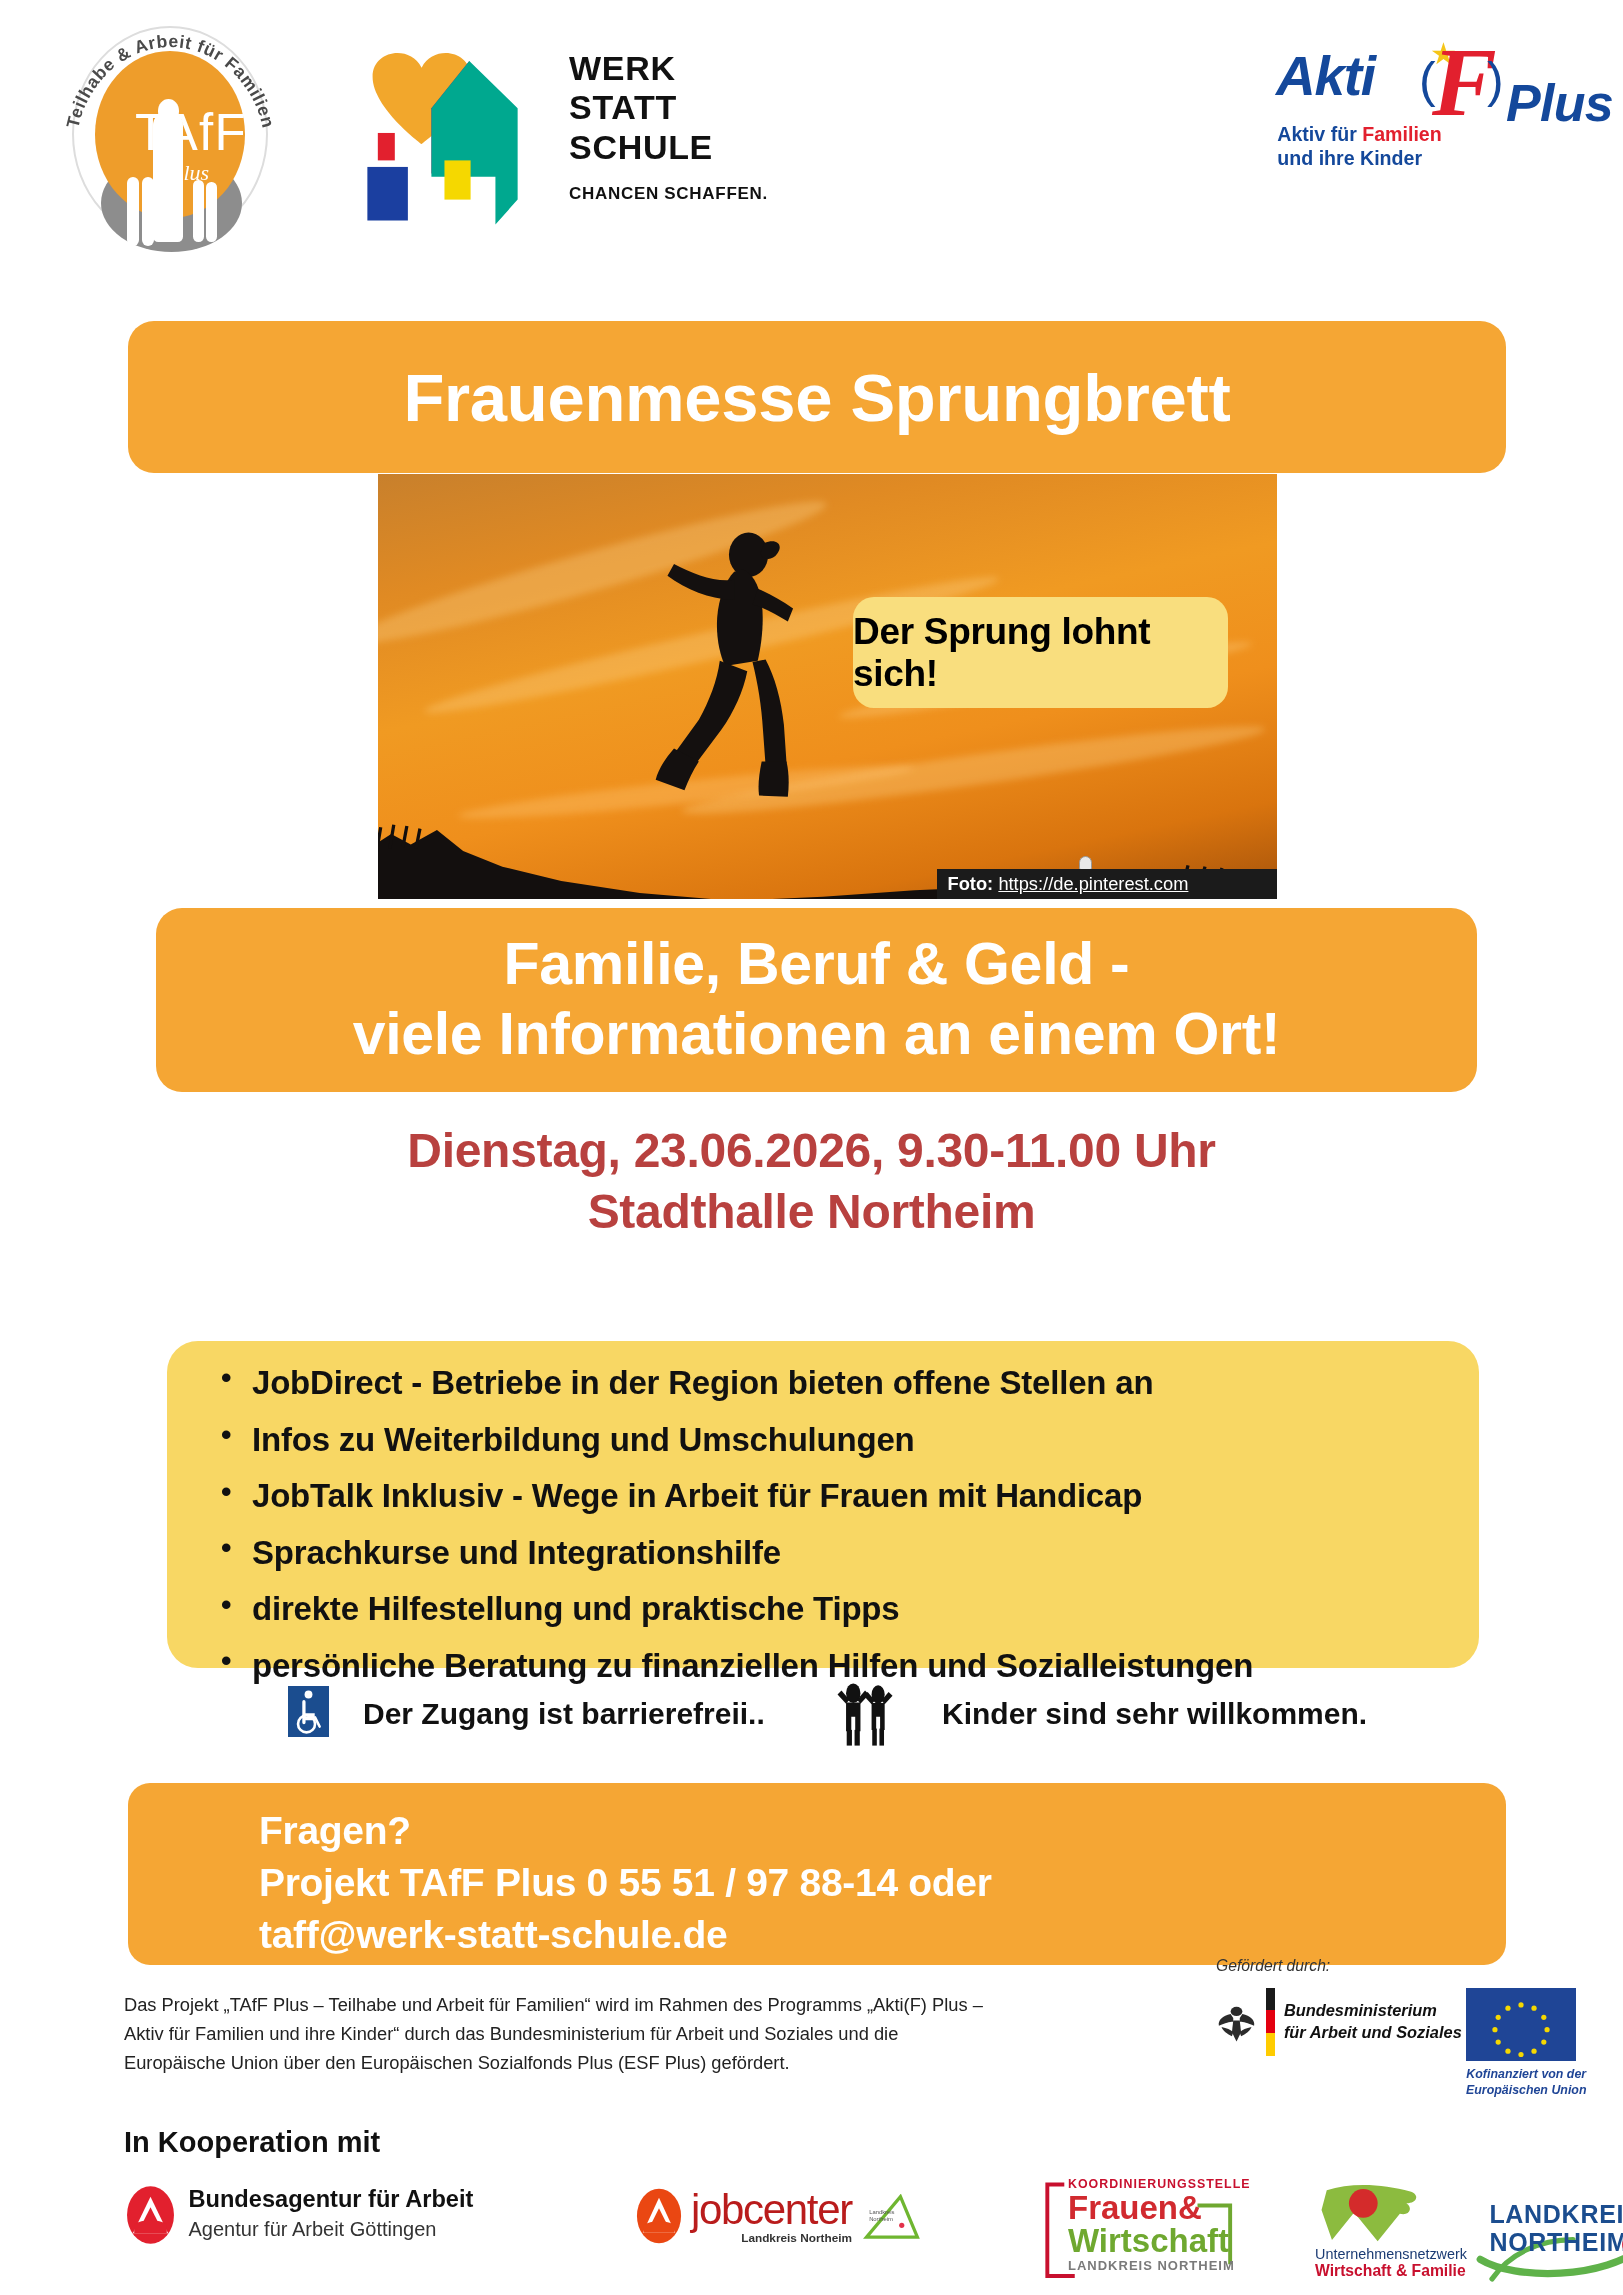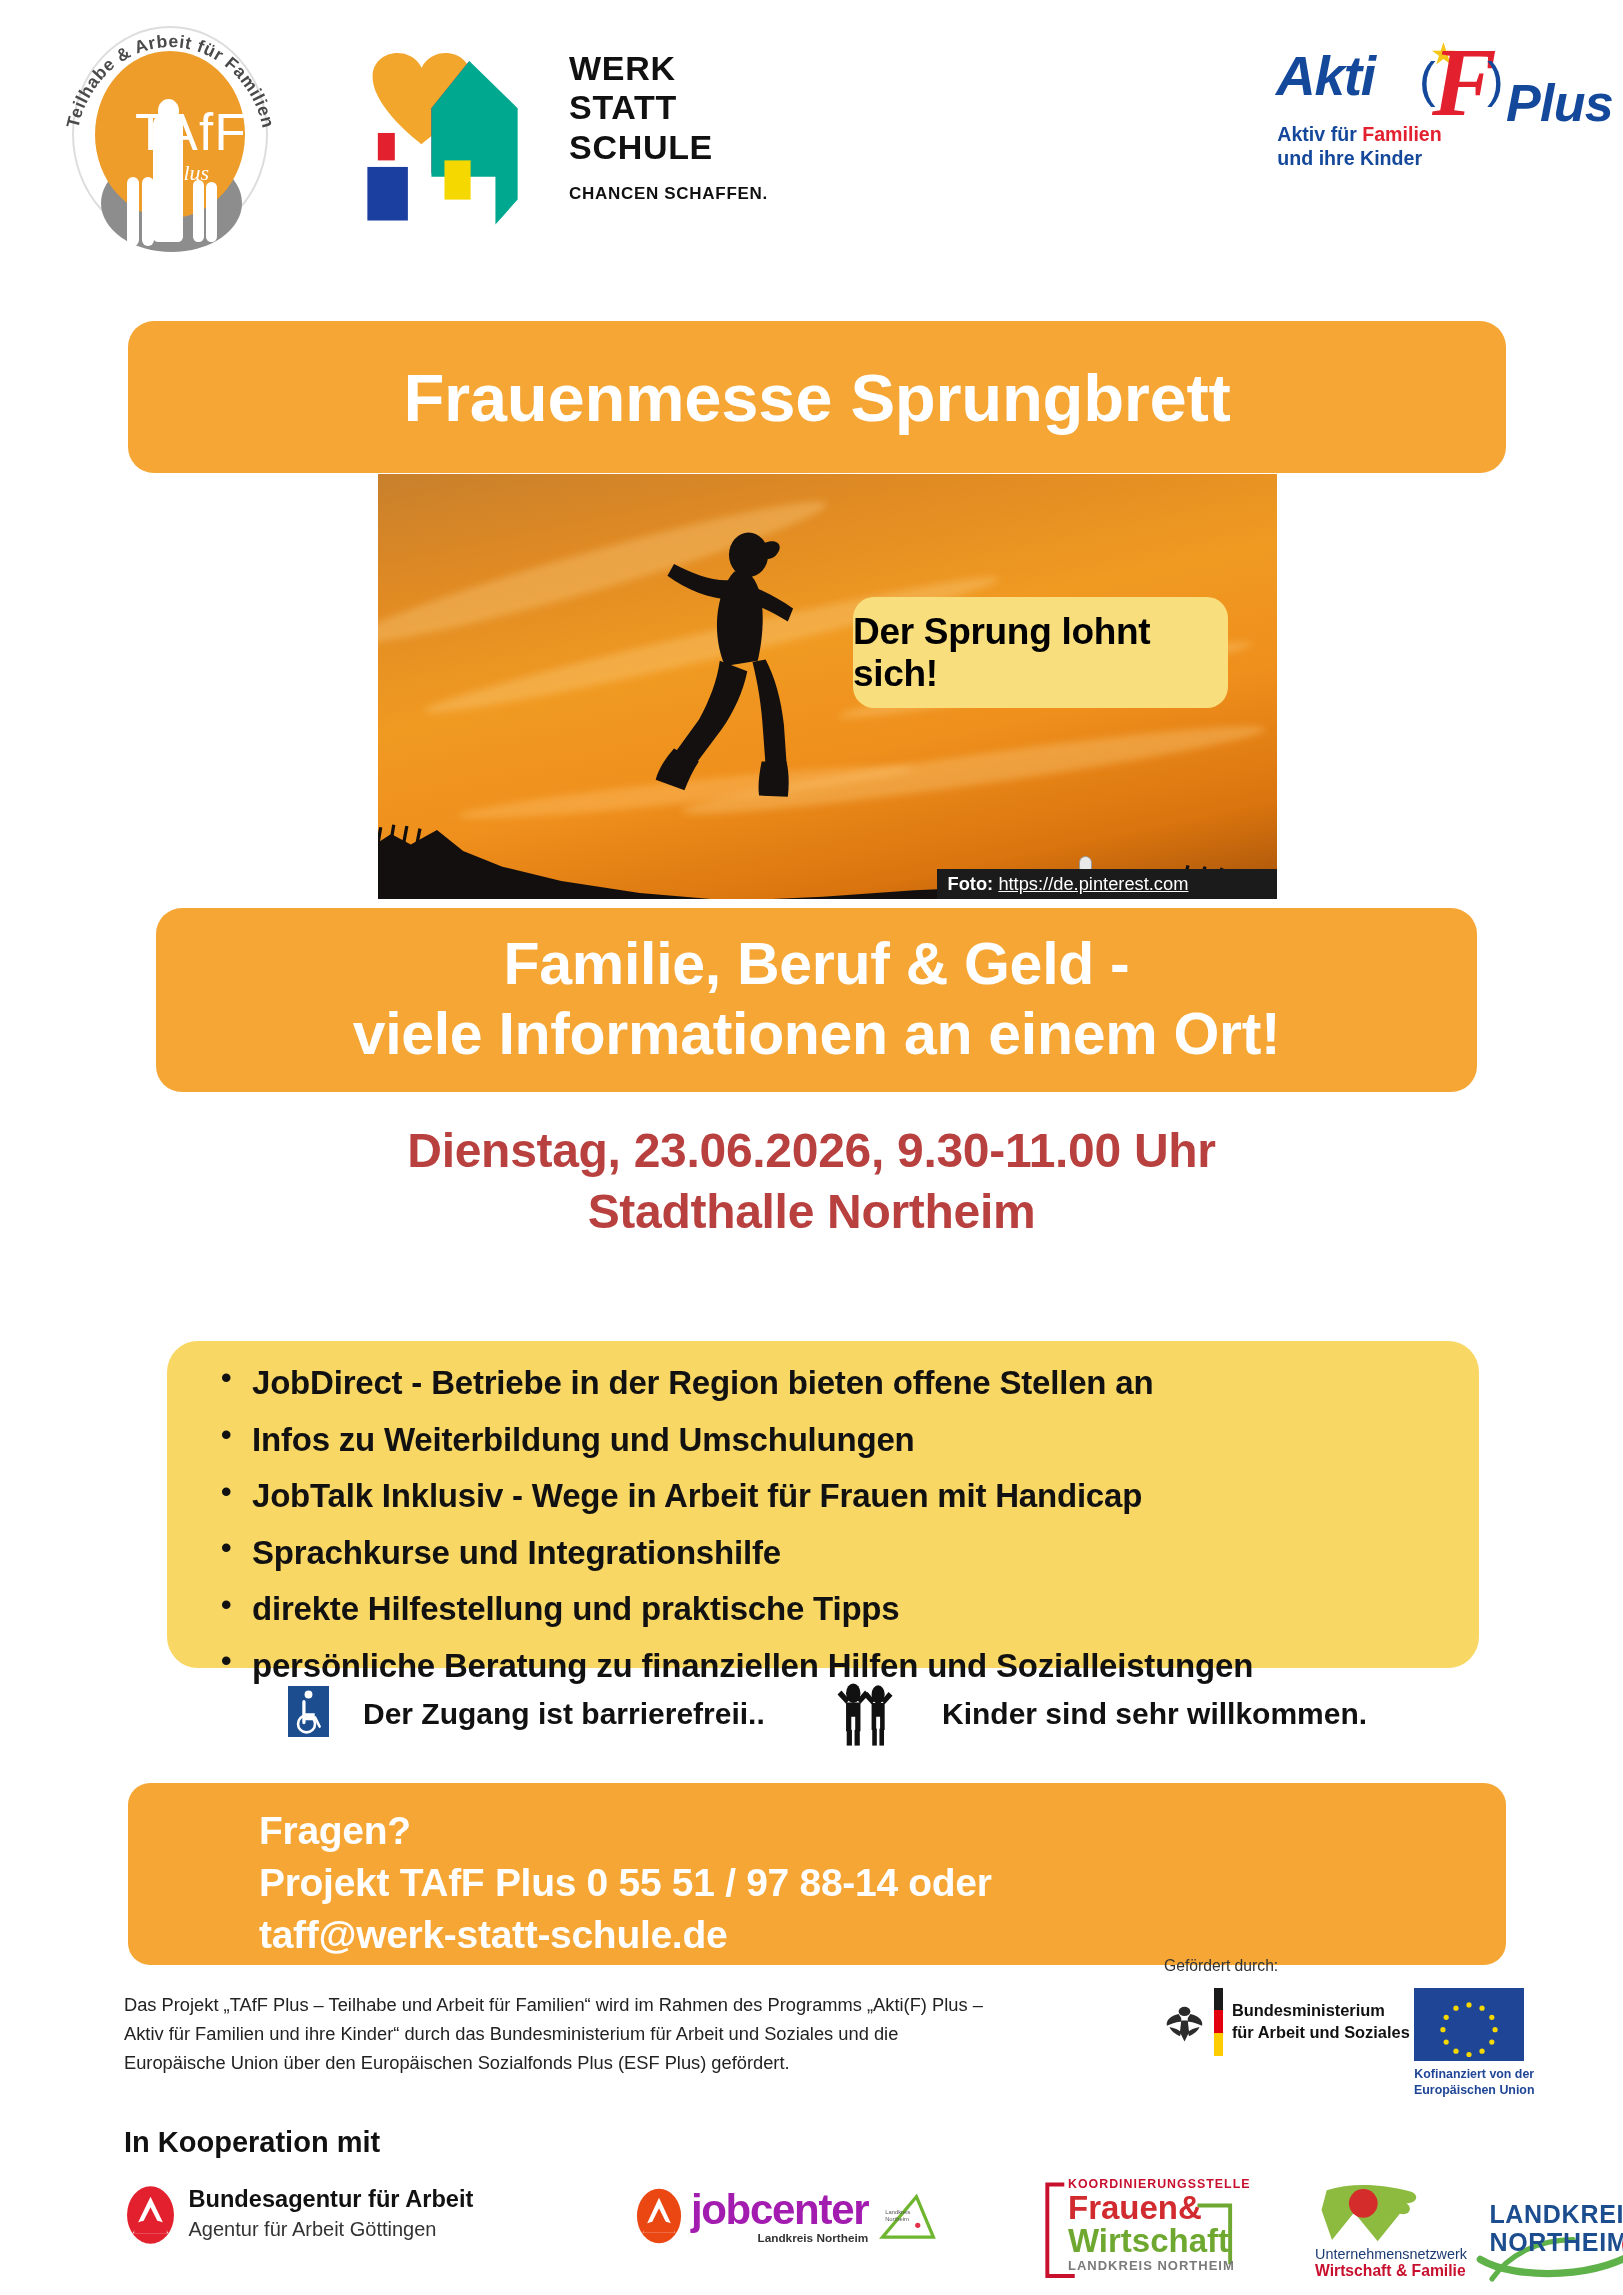--- a/index.html
+++ b/index.html
@@ -147,21 +147,21 @@
     background:#F5A634; border-radius:22px; color:#fff;
     padding:22px 0 0 131px;
   }
   .contact div { font-size:39px; font-weight:700; line-height:1.33; letter-spacing:-0.3px; }
 
   
   .funding-text {
     position:absolute; left:124px; top:1991px; width:877px;
     font-size:18.3px; line-height:1.58; color:#222; font-weight:400;
   }
-  .funding-logos { position:absolute; left:1164px; top:1957px; width:393px; height:118px; }
+  .funding-logos { position:absolute; left:1216px; top:1957px; width:393px; height:118px;font-style:italic; }
   .gef-label { font-size:15.7px; color:#333; margin-bottom:9.2px; }
   .bmas { position:absolute; left:0; top:31px; display:flex; align-items:center; gap:9.2px; }
   .eagle { width:41px; height:43px; }
   .flagbar { width:8.5px; height:68px;
      background:linear-gradient(180deg,#1a1a1a 0 33%,#E3000F 33% 66%,#FFCC00 66% 100%); }
   .bmas-txt { font-size:16.4px; font-weight:700; color:#111; line-height:1.34; }
   .eu { position:absolute; left:250px; top:31px; text-align:center; }
   .euflag { width:110px; height:73px; background:#1F4596; position:relative; }
   .eu-cap { font-size:12.4px; color:#1F4596; font-weight:700; line-height:1.3; margin-top:5.2px; }
 
@@ -169,21 +169,21 @@
   .koop-title { position:absolute; left:124px; top:2126px; font-size:29px; font-weight:700; color:#111; }
   .koop-row { position:absolute; left:118px; top:2178px; width:1452px; height:111px; }
 
   .ba { position:absolute; left:6.5px; top:6.5px; display:flex; align-items:center; gap:13px; }
   .ba-mark { width:51px; height:60px; }
   .ba-l1 { font-size:23.6px; font-weight:700; color:#111; line-height:1.1; }
   .ba-l2 { font-size:20px; color:#333; line-height:1.25; margin-top:3.9px; }
 
   .jc { position:absolute; left:517px; top:9.2px; display:flex; align-items:flex-end; gap:7.9px; }
   .jc-mark { width:48px; height:58px; }
-  .jc-word { font-size:42px; font-weight:700; color:#a21caf; letter-spacing:-1.3px; line-height:0.9; }
+  .jc-word { font-size:42px; font-weight:400; color:#b91c1c; letter-spacing:-1.3px; line-height:0.9; }
   .jc-sub { font-size:11.8px; font-weight:700; color:#333; text-align:right; margin-top:2.6px; }
   .jc-tri { width:60px; height:51px; }
 
   .fw { position:absolute; left:916px; top:0px; width:216px; height:111px; }
   .fw-top { font-size:12.4px; font-weight:700; color:#C8102E; letter-spacing:1px; }
   .fw-l1 { font-size:33px; font-weight:700; color:#D12A2F; line-height:1.02; }
   .fw-l2 { font-size:33px; font-weight:700; color:#6FA830; line-height:1.02; }
   .fw-bot { font-size:13px; font-weight:700; color:#7a7a7a; letter-spacing:1px; }
   .fw-amp { color:#D12A2F; }
 

